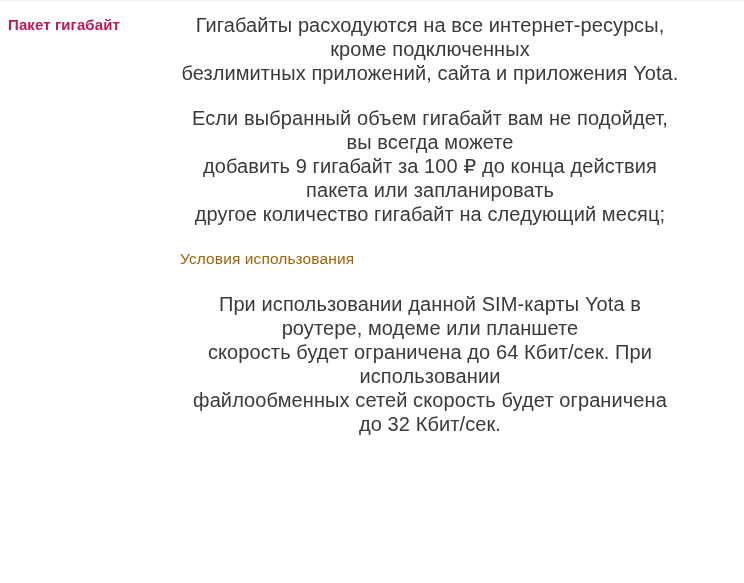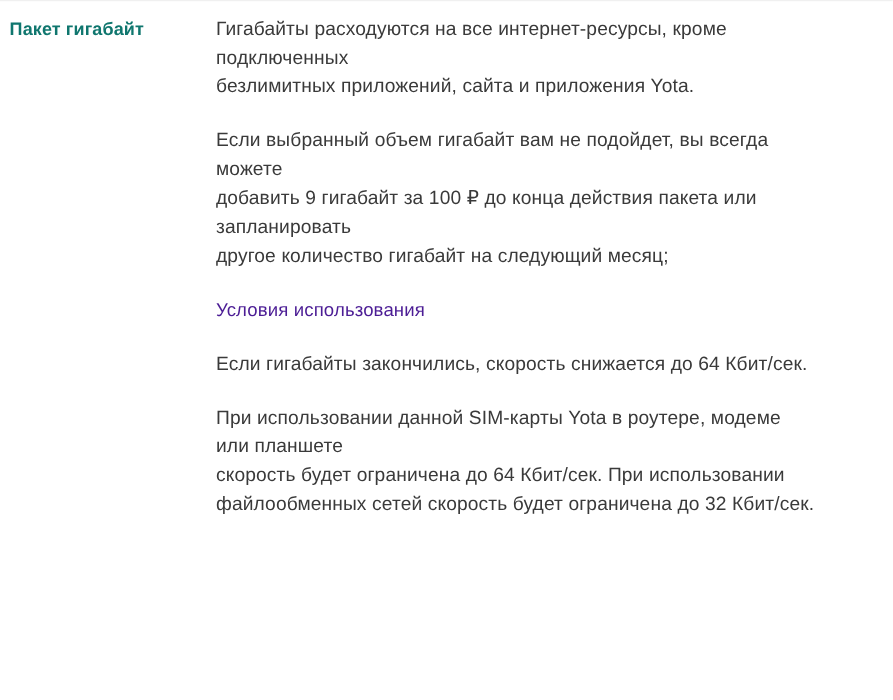--- a/index.html
+++ b/index.html
@@ -25,58 +25,58 @@
   .label-col {
     box-sizing: border-box;
     width: 180px;
     flex: 0 0 180px;
     padding-left: 8px;
   }
   .row-label {
     font-size: 15px;
     font-weight: bold;
     line-height: 24px;
-    color: #0f766e;
+    color: #be185d;
     letter-spacing: 0.1px;
   }
   .content-col {
     box-sizing: border-box;
     flex: 1 1 auto;
     max-width: 520px;
     padding-right: 20px;
   }
   .para {
     margin: 0 0 21px 0;
-    font-size: 16px;
+    font-size: 20px;
     line-height: 24px;
     white-space: pre-line;
     color: #3a3a3a;
     letter-spacing: 0.1px;
+    text-align: center;
   }
   .subheading {
     margin: 0 0 21px 0;
     font-size: 15.5px;
     line-height: 24px;
-    color: #4c1d95;
+    color: #a16207;
     letter-spacing: 0.1px;
   }
 </style>
 </head>
 <body>
 
 <div class="tariff-row">
   <div class="label-col">
     <div class="row-label">Пакет гигабайт</div>
   </div>
   <div class="content-col">
     <p class="para">Гигабайты расходуются на все интернет-ресурсы, кроме подключенных
 безлимитных приложений, сайта и приложения Yota.</p>
     <p class="para">Если выбранный объем гигабайт вам не подойдет, вы всегда можете
 добавить 9 гигабайт за 100 ₽ до конца действия пакета или запланировать
 другое количество гигабайт на следующий месяц;</p>
     <p class="subheading">Условия использования</p>
-    <p class="para">Если гигабайты закончились, скорость снижается до 64 Кбит/сек.</p>
     <p class="para">При использовании данной SIM-карты Yota в роутере, модеме или планшете
 скорость будет ограничена до 64 Кбит/сек. При использовании
 файлообменных сетей скорость будет ограничена до 32 Кбит/сек.</p>
 
   </div>
 </div>
 
 </body></html>

